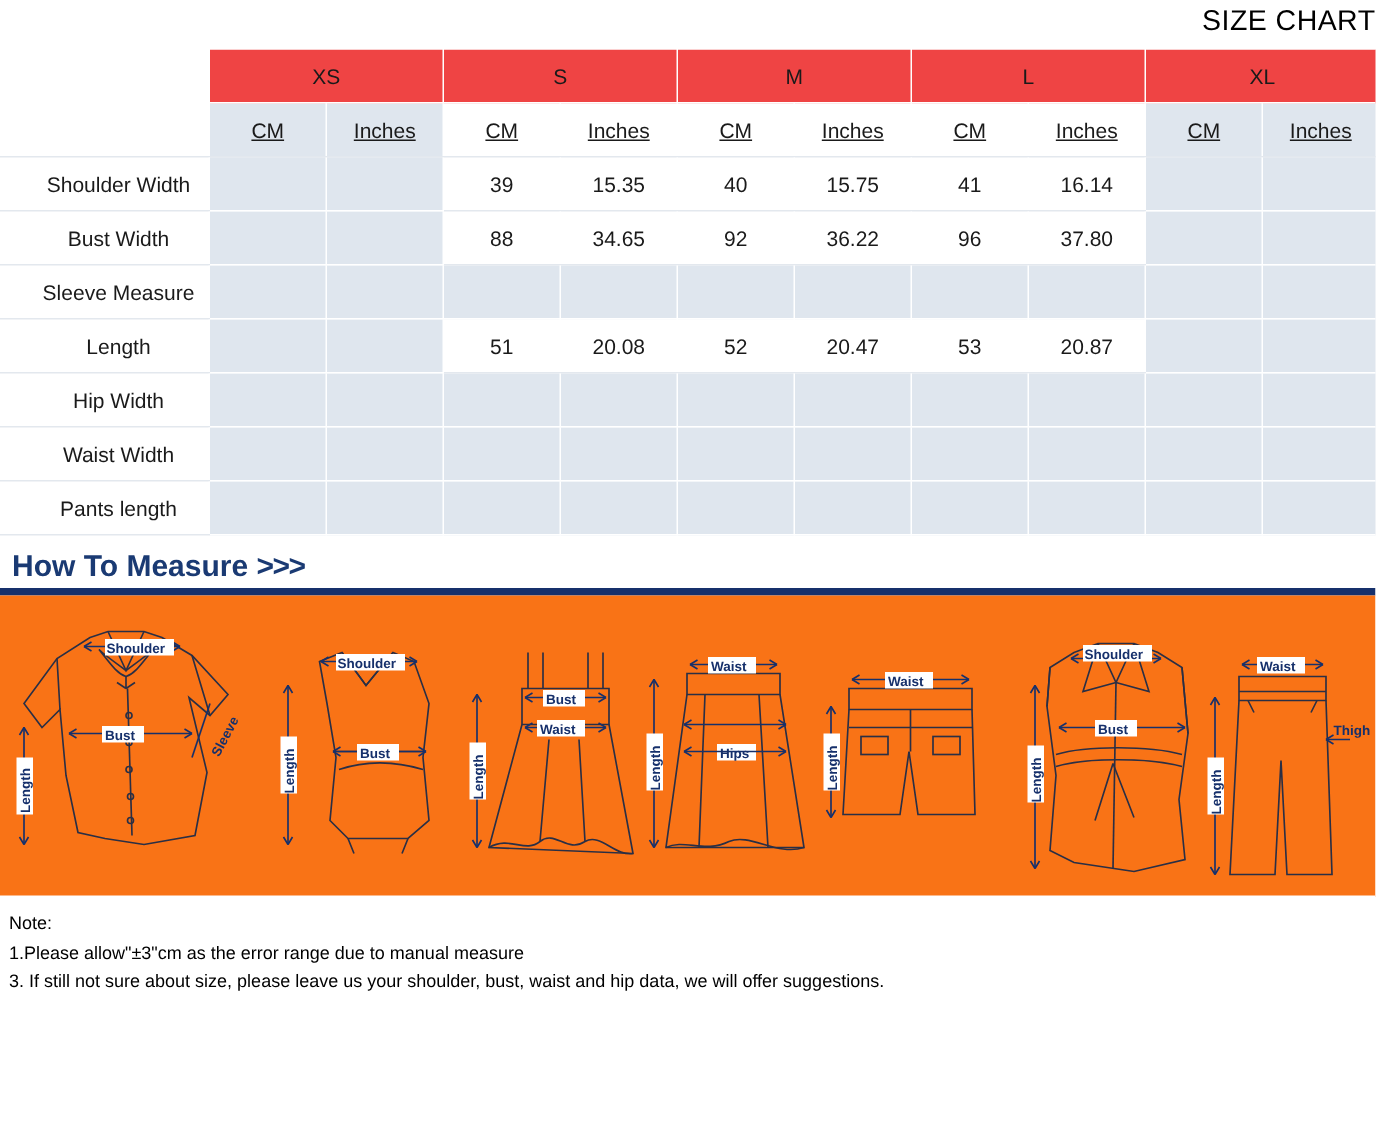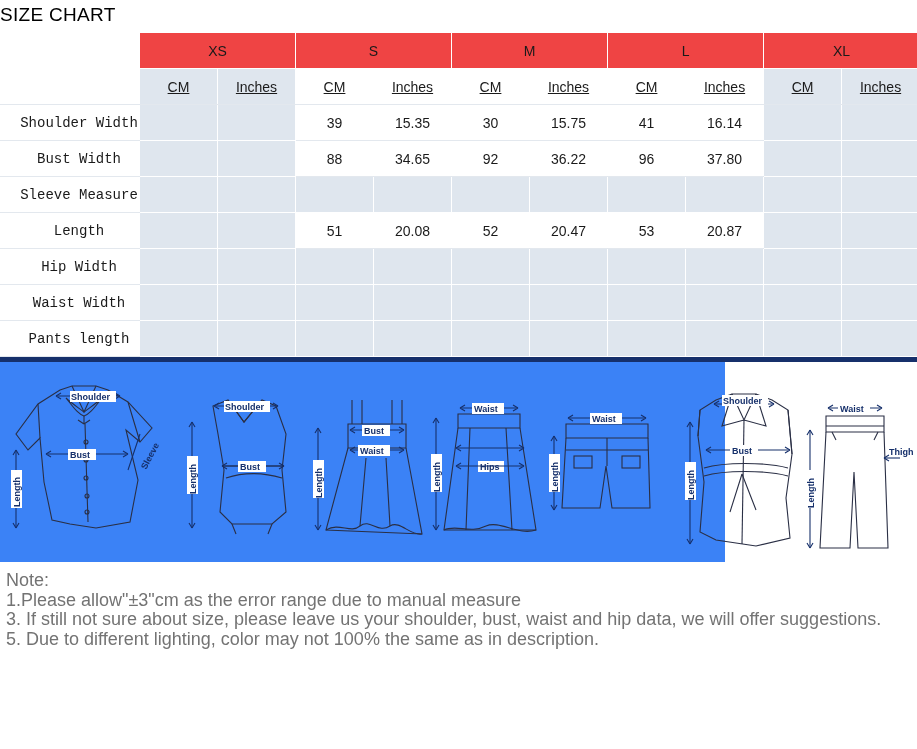--- a/index.html
+++ b/index.html
@@ -15,21 +15,21 @@
     overflow: hidden;
     position: relative;
   }
   .page {
     width: 917px;
     height: 749px;
     position: relative;
   }
   
   .chart-title {
-    text-align: left;
+    text-align: right;
     font-size: 19px;
     font-weight: 400;
     color: #000;
     padding: 4px 0 6px 0;
     letter-spacing: 0.3px;
   }
   
   table.size-table {
     border-collapse: collapse;
     width: 917px;
@@ -45,21 +45,20 @@
     height: 36px;
     box-sizing: border-box;
   }
   .row-label {
     text-align: right;
     padding-left: 18px !important;
     background: #ffffff !important;
     font-size: 14px;
     color: #1a1a1a;
     border-bottom: 1px solid #e3e8ee !important;
-    font-family: Liberation Mono, monospace;
   }
   .size-head {
     color: #e8212b;
     font-size: 22px;
     font-weight: bold;
     background: #ef4444;
     height: 38px;
   }
   .unit-head {
     background: #ffffff;
@@ -102,32 +101,32 @@
     letter-spacing: -1px;
   }
   .rule {
     height: 5px;
     background: #16306b;
     width: 917px;
   }
   .figures {
     position: relative;
     height: 200px;
-    width: 725px;
-    background: #3b82f6;
+    width: 917px;
+    background: #f97316;
     border-bottom: 1px solid #ffffff;
   }
   .figures svg { display: block; }
 
   
   .notes {
     padding: 8px 0 0 6px;
-    font-size: 18px;
+    font-size: 12px;
     line-height: 19.5px;
-    color: #737373;
+    color: #000000;
   }
   .notes div { white-space: nowrap; }
 </style>
 </head>
 <body>
 
 <div class="page">
 
   <div class="chart-title">SIZE CHART</div>
 
@@ -167,21 +166,21 @@
         <td class="unit-head shade">CM</td>
         <td class="unit-head shade">Inches</td>
       </tr>
 
       <tr>
         <td class="row-label">Shoulder Width</td>
         <td class="cell shade"></td>
         <td class="cell shade"></td>
         <td class="cell">39</td>
         <td class="cell">15.35</td>
-        <td class="cell">30</td>
+        <td class="cell">40</td>
         <td class="cell">15.75</td>
         <td class="cell">41</td>
         <td class="cell">16.14</td>
         <td class="cell shade"></td>
         <td class="cell shade"></td>
       </tr>
 
       <tr>
         <td class="row-label">Bust Width</td>
         <td class="cell shade"></td>
@@ -261,20 +260,24 @@
         <td class="cell shade"></td>
         <td class="cell shade"></td>
         <td class="cell shade"></td>
         <td class="cell shade"></td>
         <td class="cell shade"></td>
         <td class="cell shade"></td>
       </tr>
     </tbody>
   </table>
 
+  <div class="measure-head">
+    <span>How To Measure</span>
+    <span class="arrows">&gt;&gt;&gt;</span>
+  </div>
   <div class="rule"></div>
 
   <div class="figures">
     <svg width="917" height="198" viewBox="0 0 917 198" xmlns="http://www.w3.org/2000/svg">
       <style>
         .ln { fill:none; stroke:#2a2f45; stroke-width:1.1; }
         .lbl { font-family:"Liberation Sans", sans-serif; font-size:9px; font-weight:bold; fill:#16306b; }
         .ar { stroke:#16306b; stroke-width:1.1; fill:none; }
       </style>
 
@@ -445,16 +448,15 @@
         <rect x="805" y="108" width="11" height="38" fill="#fff"></rect>
         <text class="lbl" x="814" y="146" transform="rotate(-90 814 146)">Length</text>
       </g>
     </svg>
   </div>
 
   <div class="notes">
     <div>Note:</div>
     <div>1.Please allow"±3"cm as the error range due to manual measure</div>
     <div>3. If still not sure about size, please leave us your shoulder, bust, waist and hip data, we will offer suggestions.</div>
-    <div>5. Due to different lighting, color may not 100% the same as in description.</div>
   </div>
 
 </div>
 
 </body></html>

